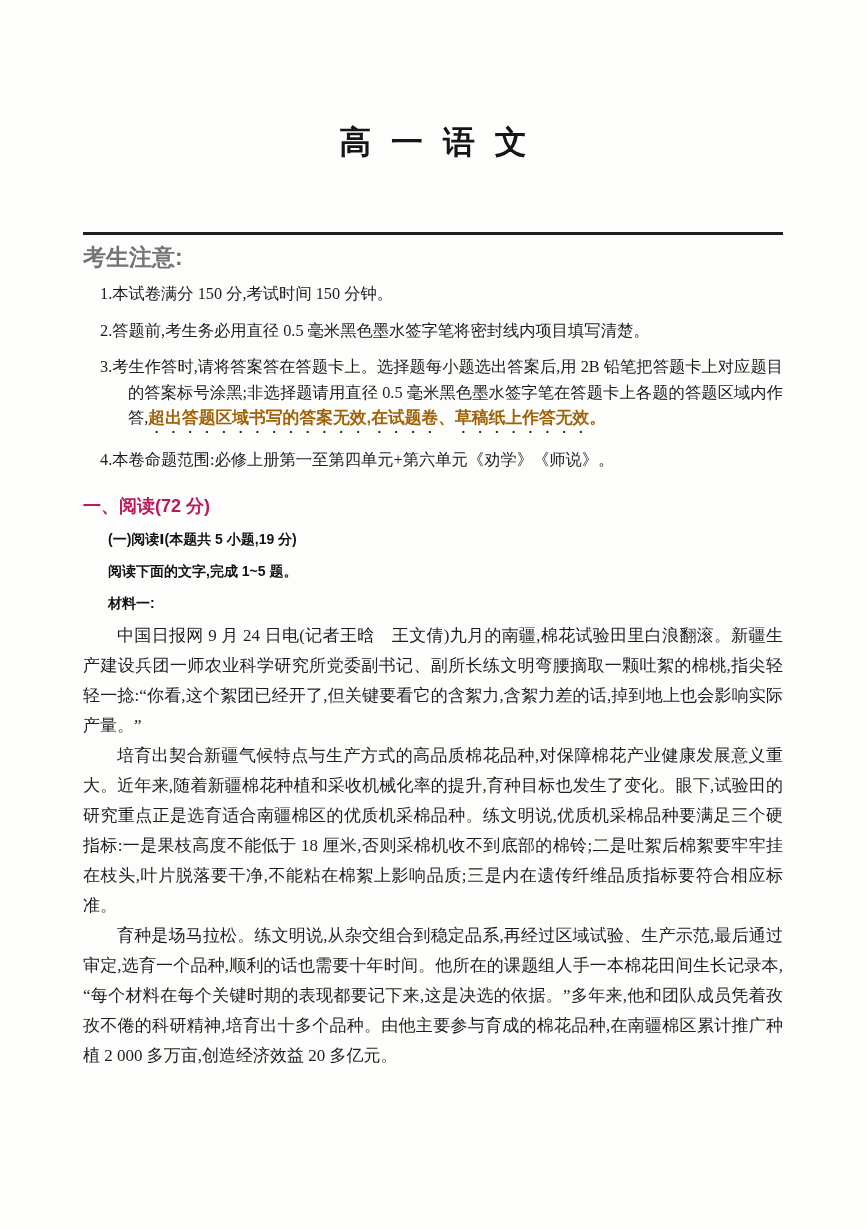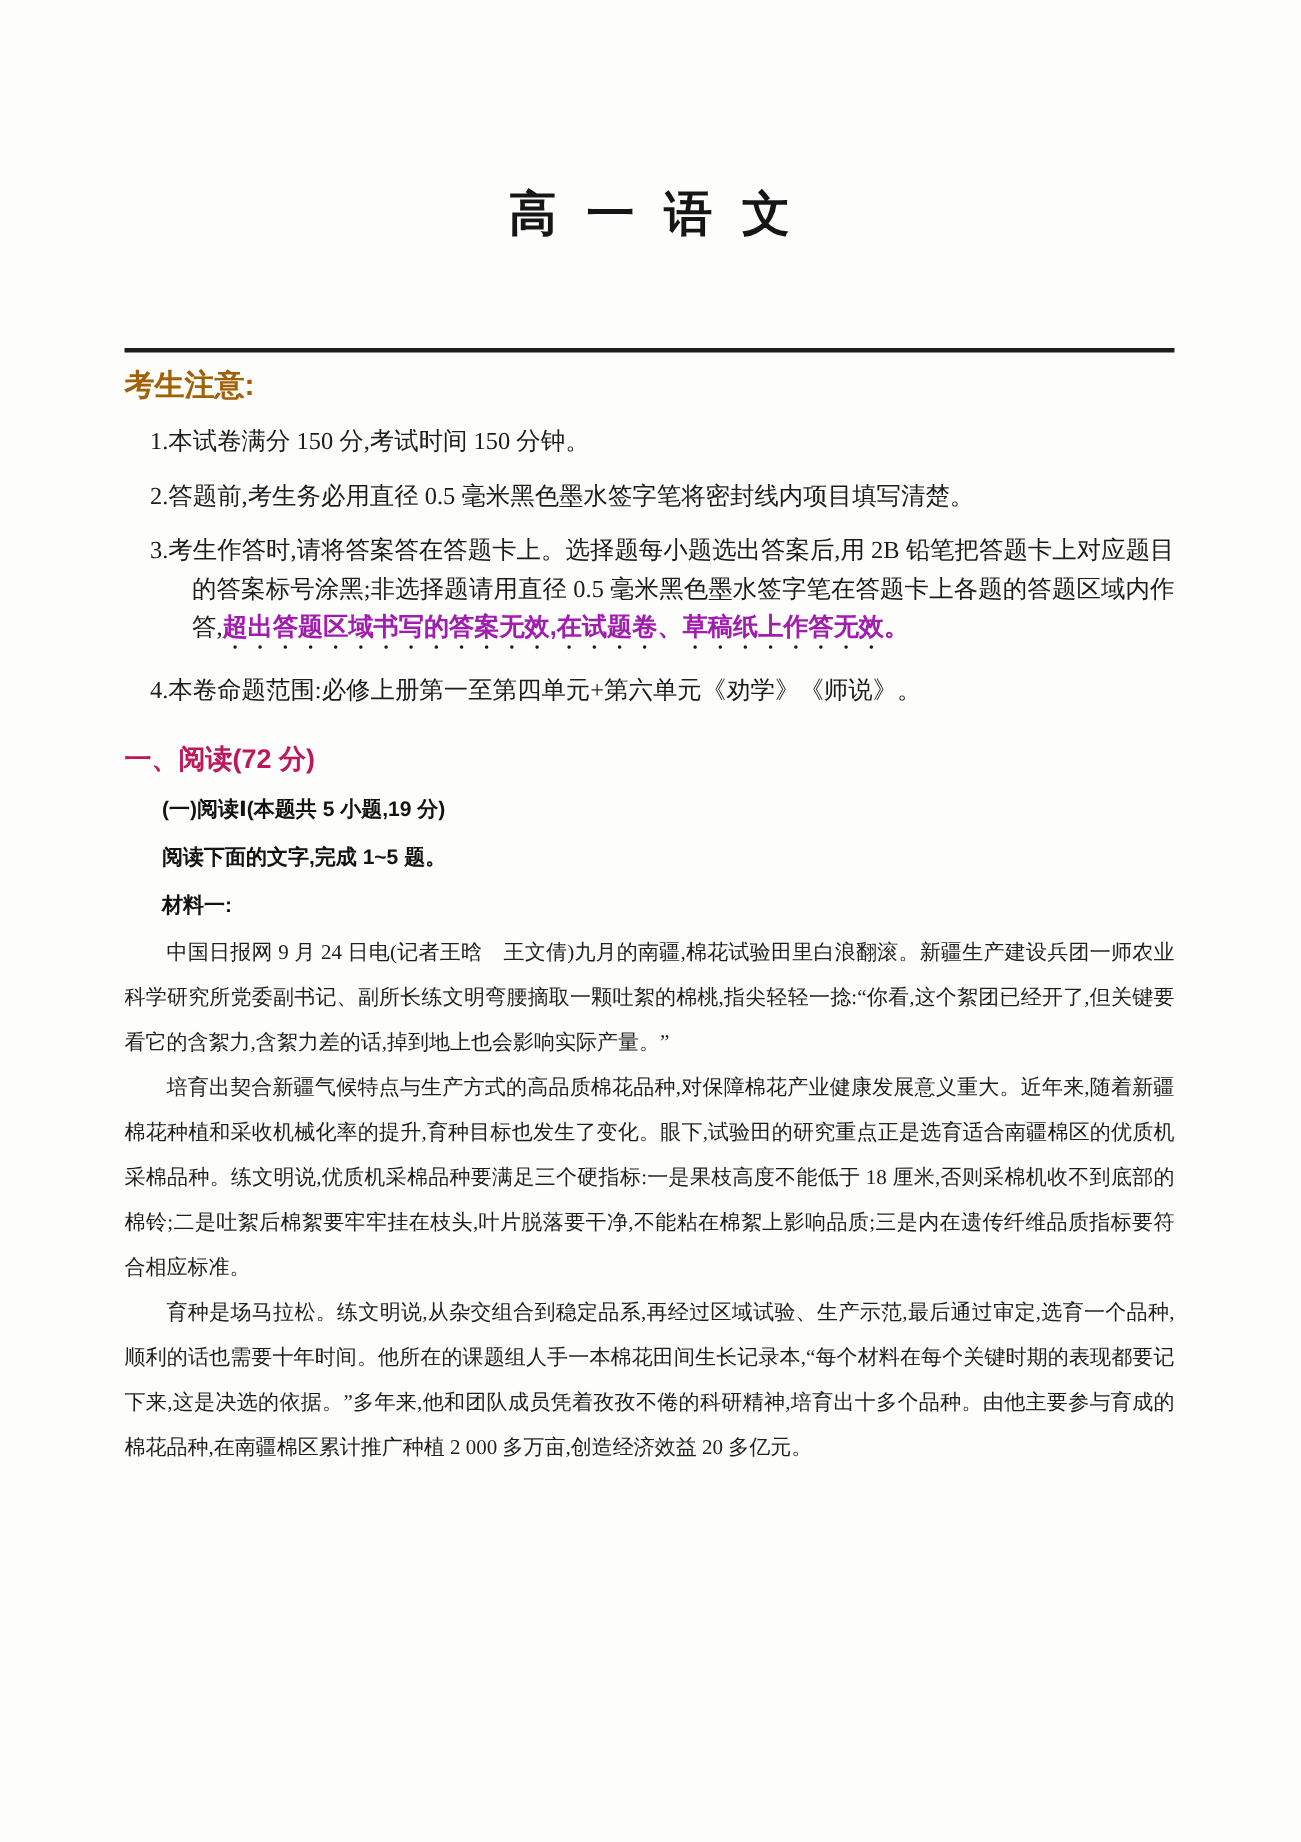--- a/index.html
+++ b/index.html
@@ -38,56 +38,56 @@
     margin-top: 70px;
     border: 0;
     border-top: 3px solid #1f1f1f;
   }
   .hei {
     font-family: "Liberation Sans", "DejaVu Sans", sans-serif;
     font-weight: 700;
   }
   .notice-head {
     margin-top: 9px;
-    font-size: 20px;
+    font-size: 23px;
     line-height: 26px;
-    color: #a16207;
+    color: #737373;
   }
   .notice-item {
     font-size: 16.3px;
     line-height: 25.5px;
     padding-left: 45px;
     text-indent: -28px;
     text-align: justify;
     margin-top: 11px;
   }
   .em-dots {
     font-size: 16.8px;
-    color: #a21caf;
+    color: #a16207;
     -webkit-text-emphasis: filled dot #1c1c1c;
     -webkit-text-emphasis-position: under;
     text-emphasis: filled dot #1c1c1c;
     text-emphasis-position: under left;
   }
   .sec-heading {
     margin-top: 20px;
     font-size: 18px;
     line-height: 27px;
     color: #be185d;
   }
   .subsec-heading, .instruction, .material-label {
     margin-left: 25px;
     margin-top: 6px;
     font-size: 14px;
     line-height: 26px;
     color: #131313;
   }
   .para {
     margin: 0;
-    font-size: 14px;
+    font-size: 17px;
     line-height: 30px;
     text-align: justify;
     text-indent: 2em;
     color: #1e1e1e;
   }
   .para.first {
     margin-top: 5px;
   }
 </style>
 </head>

